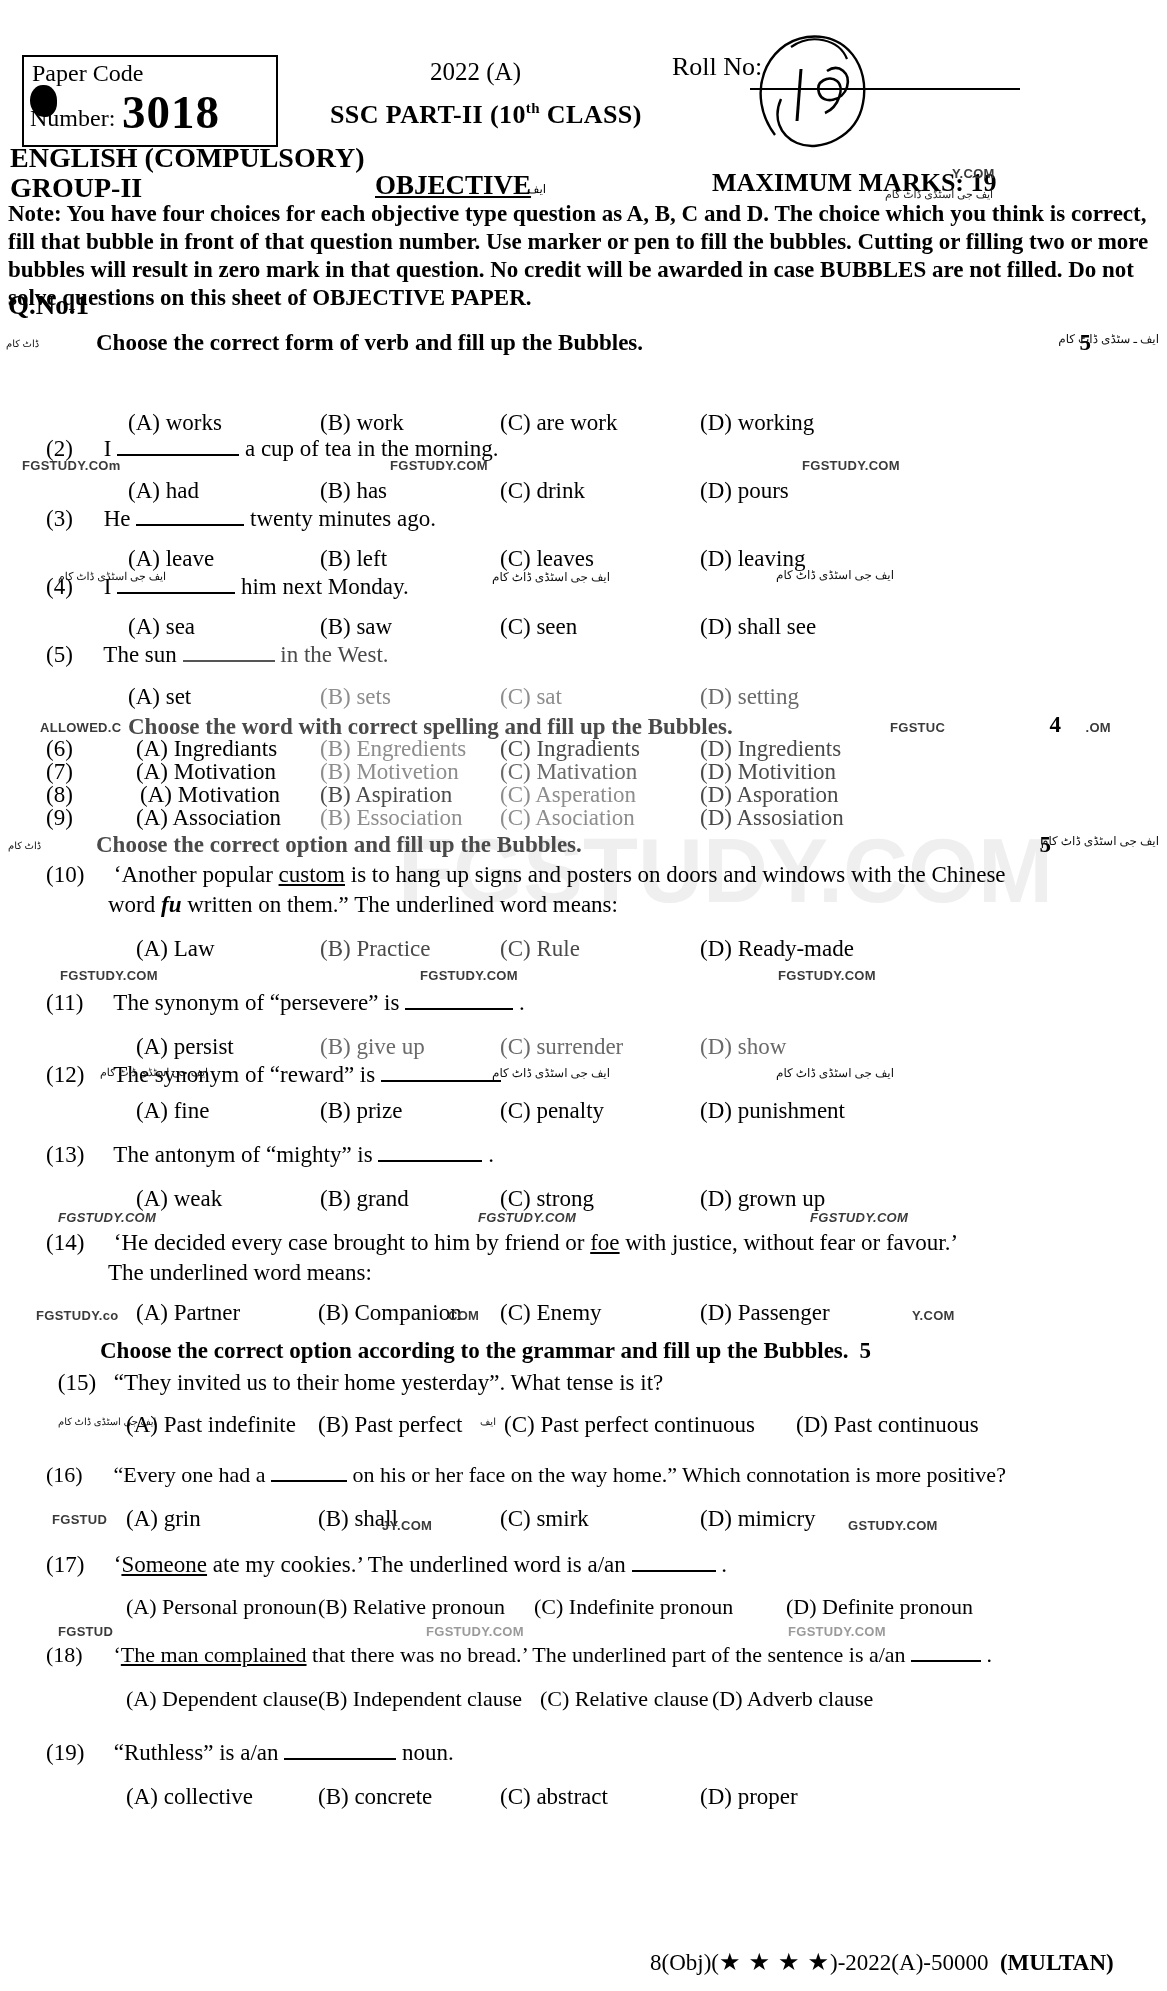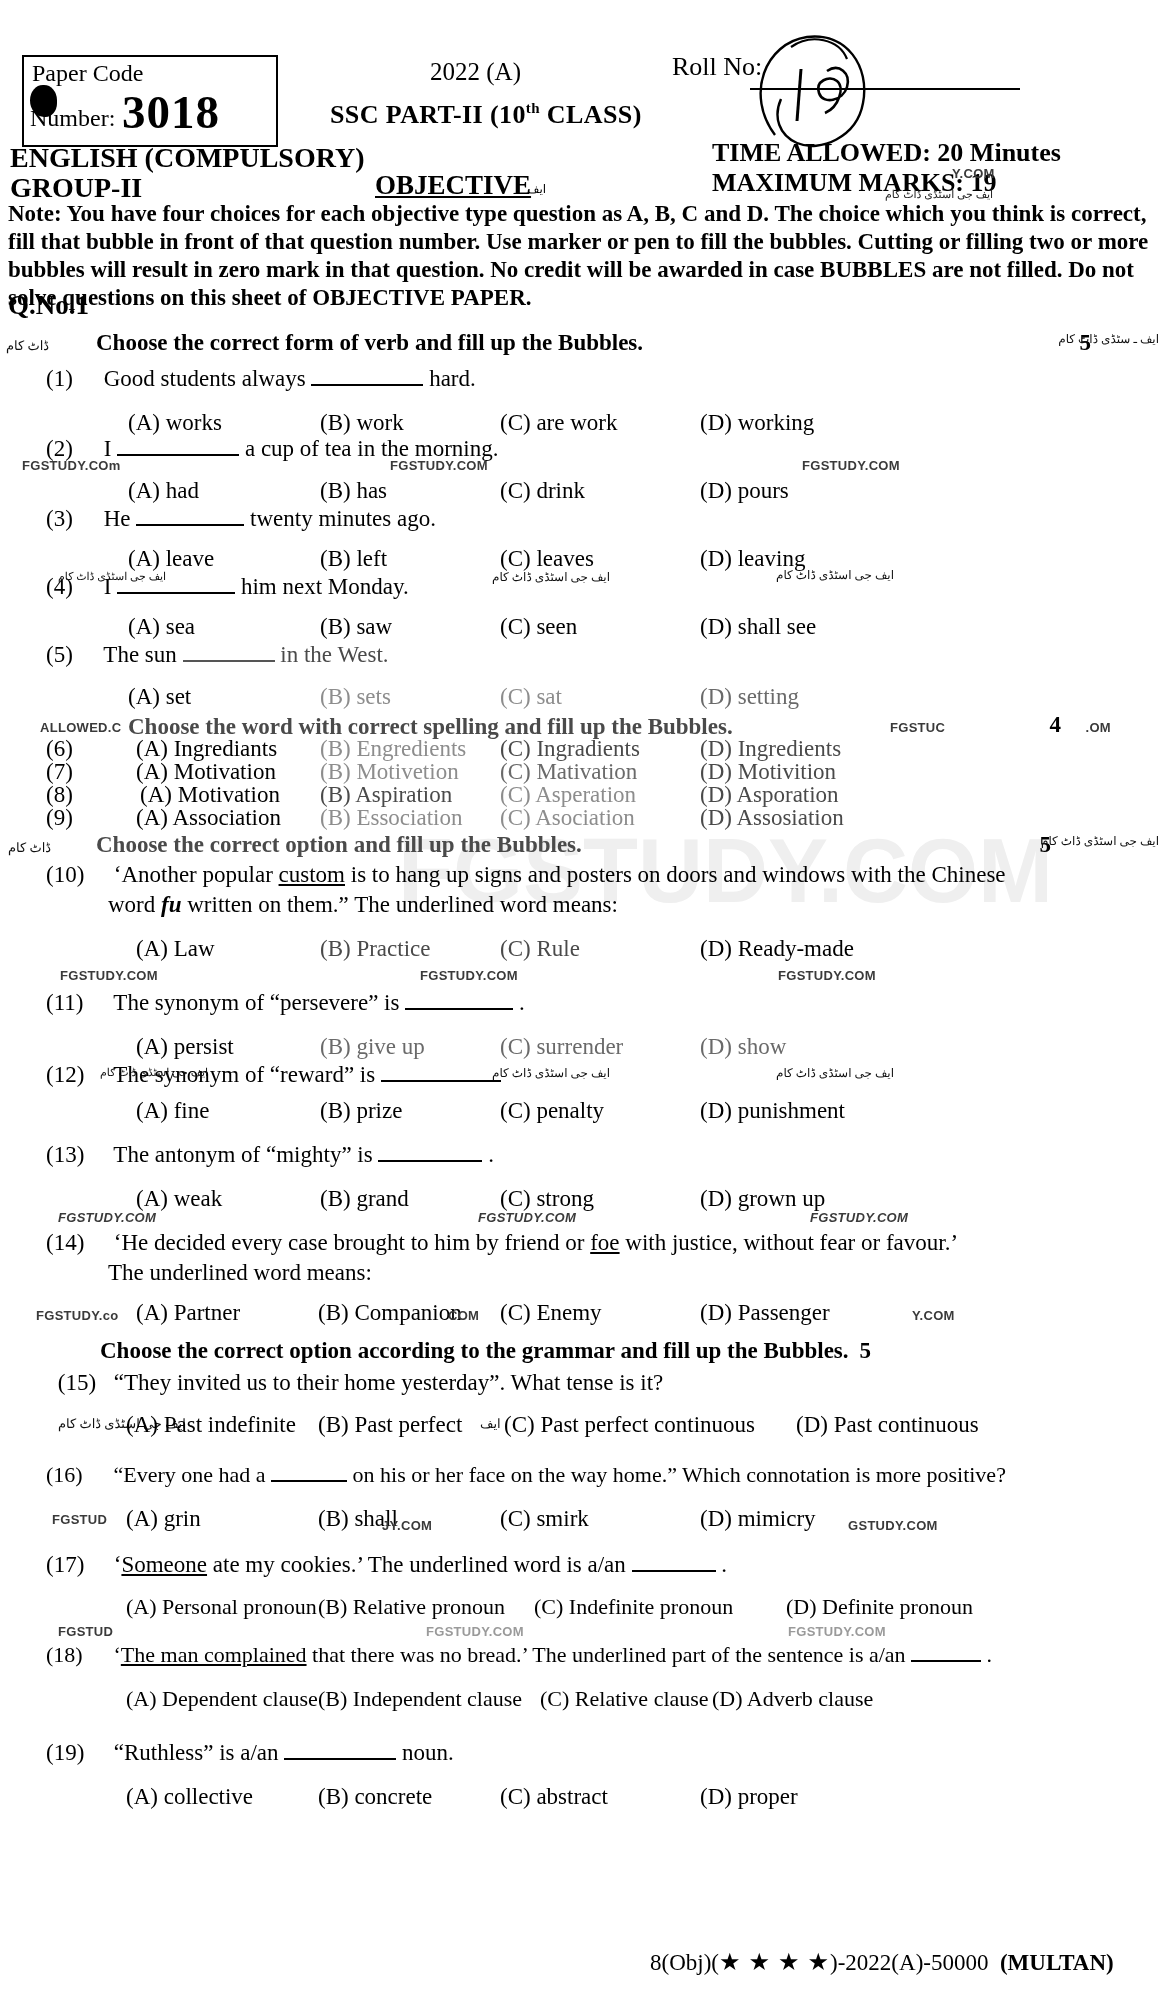--- a/index.html
+++ b/index.html
@@ -40,21 +40,21 @@
   .mm-urdu{position:absolute;left:885px;top:188px;font-size:11px;color:#222;}
 
   
   .note{position:absolute;left:8px;top:200px;width:1152px;font-size:23px;font-weight:700;line-height:1.22;}
   .qno{position:absolute;left:8px;top:290px;font-size:27px;font-weight:700;}
 
   
   .sec{position:absolute;left:0;width:1167px;}
   .sec-title{font-size:23px;font-weight:700;}
   .sec-marks{position:absolute;right:58px;font-size:23px;font-weight:700;}
-  .urdu-l{position:absolute;font-size:13px;color:#111;}
+  .urdu-l{position:absolute;font-size:10px;color:#111;}
   .urdu-r{position:absolute;font-size:12px;color:#111;}
 
   .qrow{position:absolute;font-size:23px;white-space:nowrap;}
   .qnum{display:inline-block;width:52px;}
   .blank{display:inline-block;border-bottom:2px solid #000;vertical-align:baseline;}
   .u{text-decoration:underline;}
   .it{font-style:italic;font-weight:700;}
 
   .opts{position:absolute;font-size:23px;width:1100px;}
   .opt{position:absolute;white-space:nowrap;}
@@ -96,21 +96,20 @@
     <div class="rollno">Roll No:</div>
     <div class="rollline"></div>
     <svg class="scribble" viewBox="0 0 160 130">
       <path d="M40 110 C10 70 30 18 72 12 C112 7 135 42 128 78 C122 112 85 128 62 118 C44 110 38 92 46 74" fill="none" stroke="#000" stroke-width="2.4"></path>
       <path d="M56 22 C76 8 104 14 112 34" fill="none" stroke="#000" stroke-width="2.2"></path>
       <path d="M66 44 L62 96" fill="none" stroke="#000" stroke-width="3"></path>
       <path d="M92 46 C104 38 116 48 112 62 C108 76 88 80 84 68 C80 56 94 50 102 56 C110 62 104 82 90 88" fill="none" stroke="#000" stroke-width="2.6"></path>
     </svg>
 
     <div class="subject">ENGLISH (COMPULSORY)</div>
-    <div class="timeallowed">TIME ALLOWED: 20 Minutes</div>
     <div class="group">GROUP-II</div>
     <div class="objective">OBJECTIVE</div>
     <div class="obj-urdu">ایف</div>
     <div class="maxmarks">MAXIMUM MARKS: 19</div>
     <div class="mm-wm wm">Y.COM</div>
     <div class="mm-urdu">ایف جی اسٹڈی ڈاٹ کام</div>
   </div>
 
   <div class="note">
     <span>Note:</span>
@@ -119,26 +118,20 @@
 
   <div class="qno">Q.No.1</div>
 
   <div class="sec" style="top:330px;">
     <span class="urdu-l" style="left:6px;top:8px;">ڈاٹ کام</span>
     <span class="sec-title" style="position:absolute;left:96px;top:0;">Choose the correct form of verb and fill up the Bubbles.</span>
     <span class="sec-marks" style="top:0;right:76px;">5</span>
     <span class="urdu-r" style="right:8px;top:2px;">ایف ـ سٹڈی ڈاٹ کام</span>
   </div>
 
-  <div class="qrow" style="left:46px;top:366px;">
-    <span class="qnum">(1)</span>
-    <span>Good students always</span>
-    <span class="blank" style="width:112px;"></span>
-    <span>hard.</span>
-  </div>
   <div class="opts" style="left:0;top:410px;">
     <span class="opt" style="left:128px;">(A) works</span>
     <span class="opt" style="left:320px;">(B)  work</span>
     <span class="opt" style="left:500px;">(C)  are work</span>
     <span class="opt" style="left:700px;">(D) working</span>
   </div>
 
   <div class="qrow" style="left:46px;top:436px;">
     <span class="qnum">(2)</span>
     <span>I</span>

